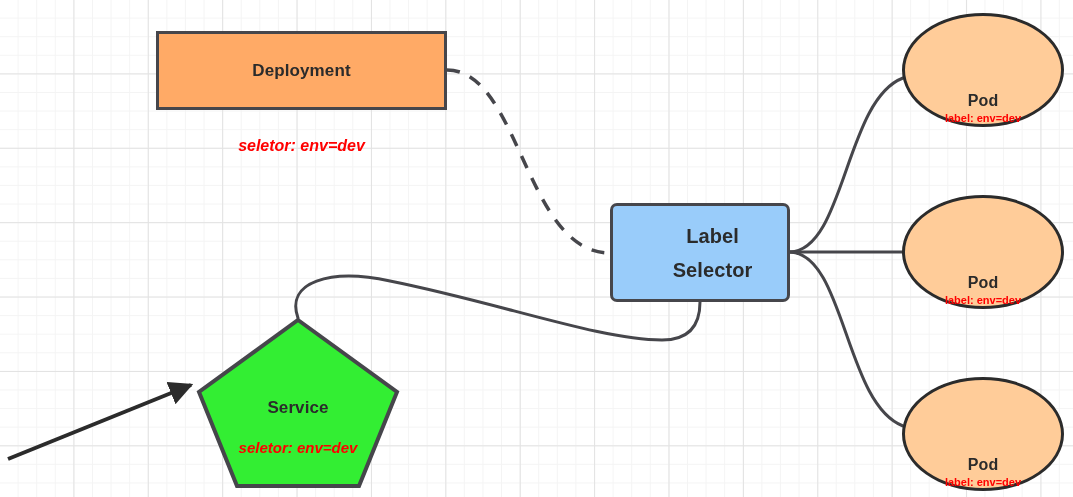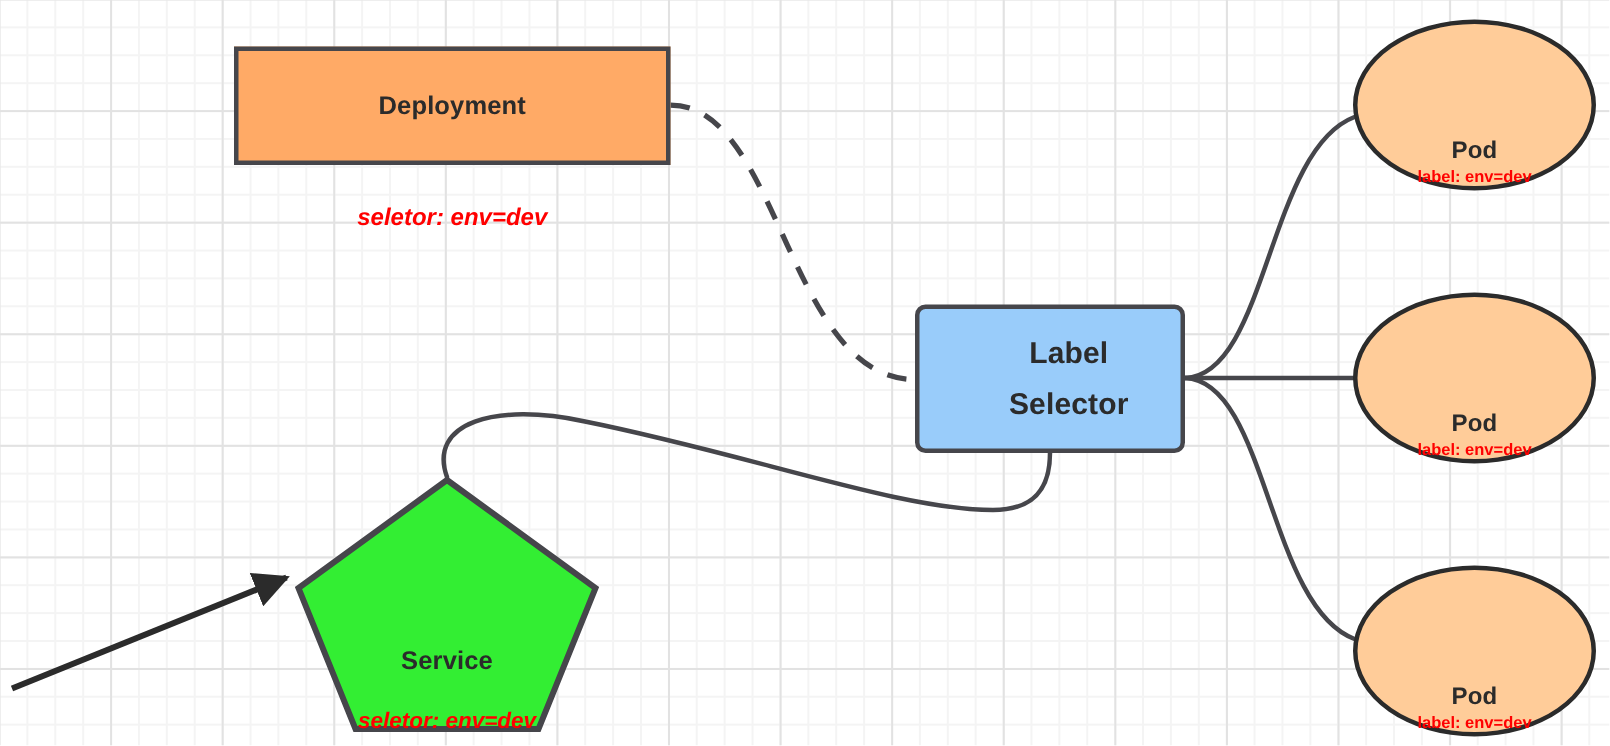--- a/index.html
+++ b/index.html
@@ -92,21 +92,21 @@
   }
   #label-selector-node .node-title { font-size: 20px; line-height: 1; padding-left: 25px; }
 
   
   #service-node {
     left: 196px;
     top: 317px;
     width: 204px;
     height: 172px;
     z-index: 3;
-    justify-content: flex-end;
+    justify-content: center;
     padding-top: 48px;
   }
   #service-node .pentagon-bg {
     position: absolute;
     left: 0; top: 0;
     width: 204px;
     height: 172px;
   }
   #service-node .node-title { font-size: 17px; position: relative; }
   #service-node .node-sub {

